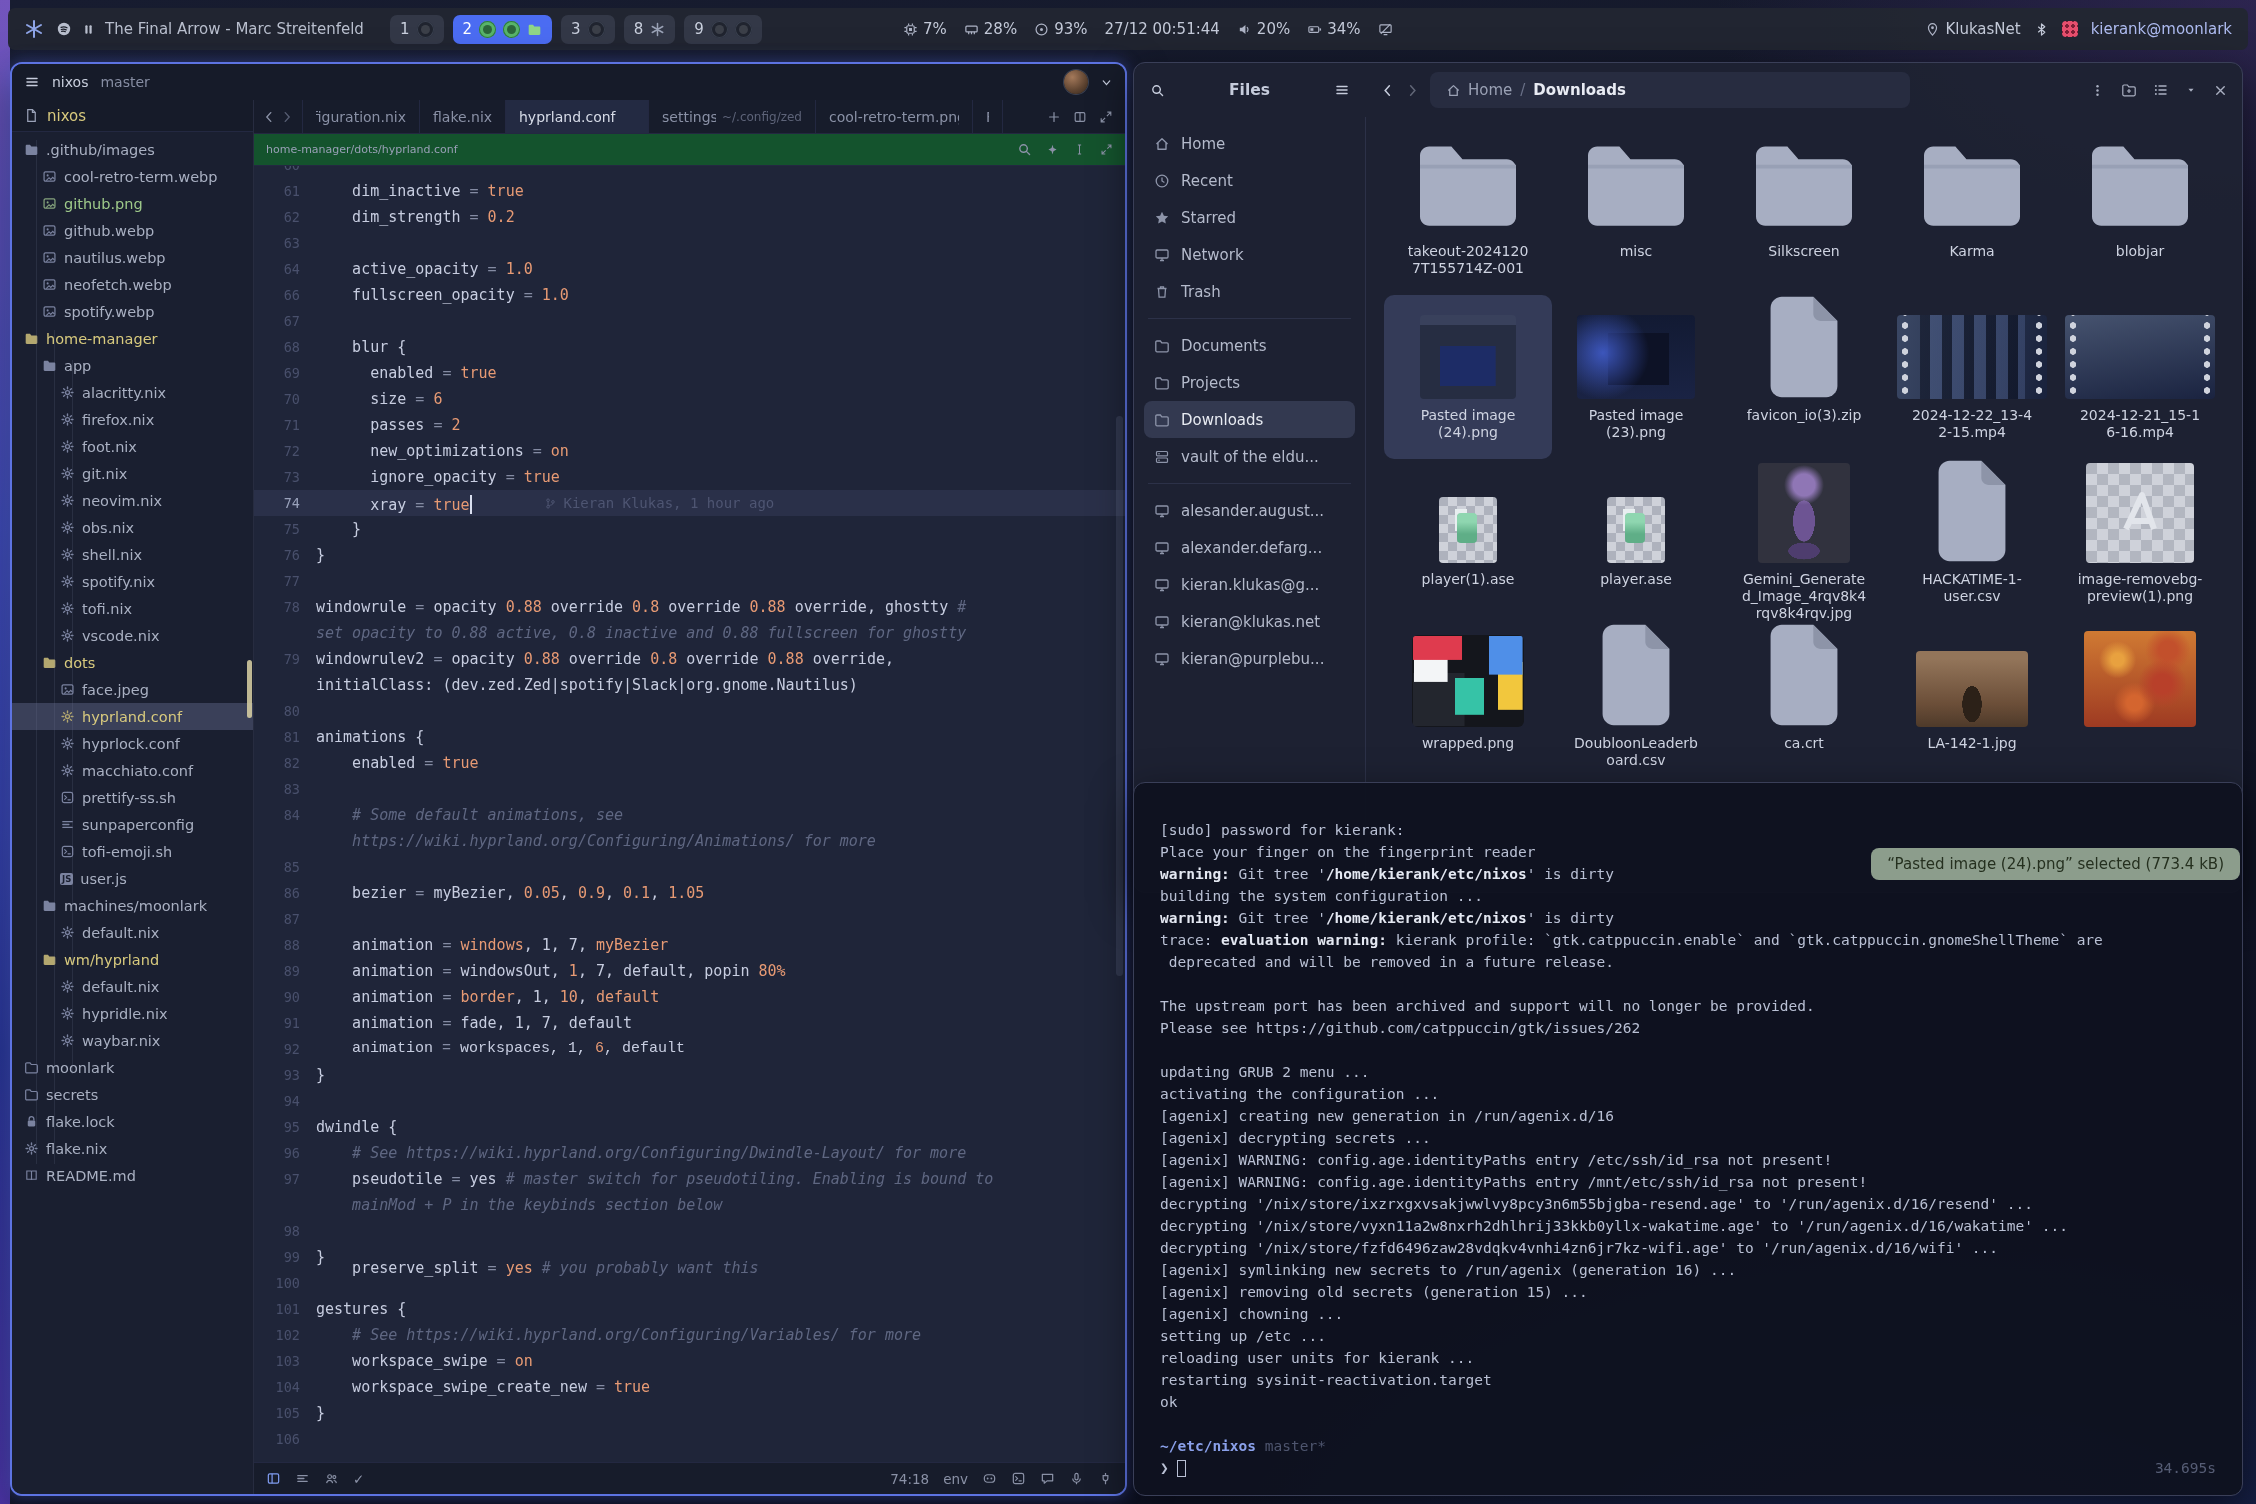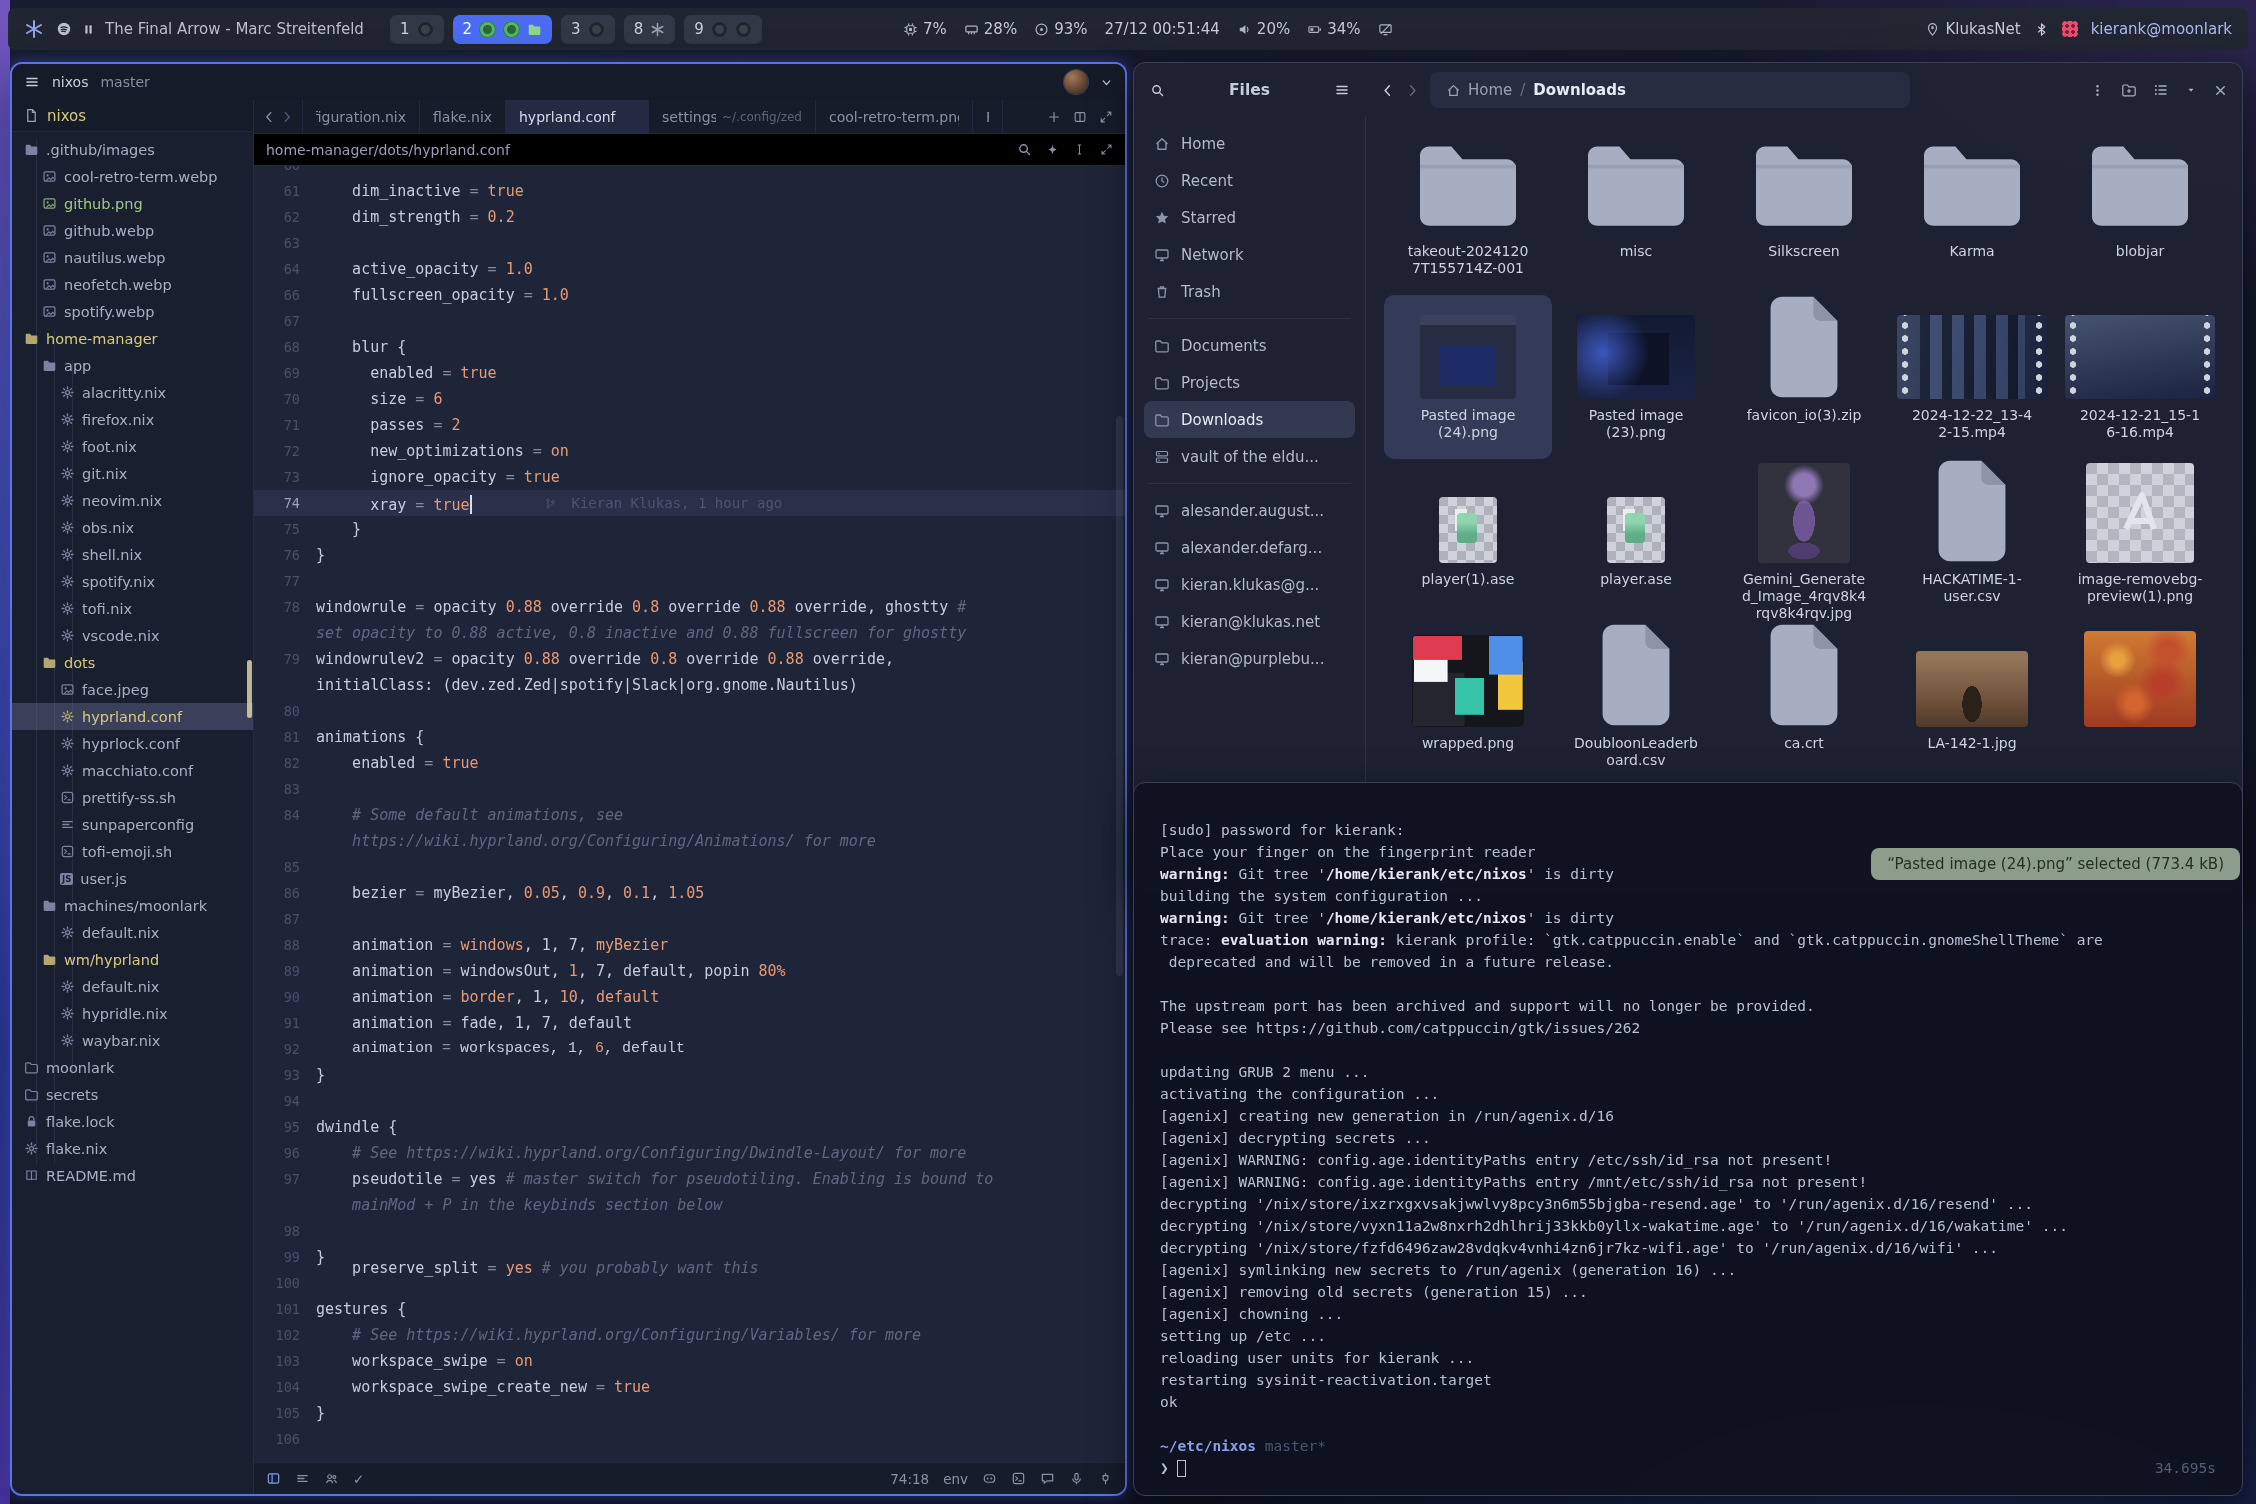--- a/index.html
+++ b/index.html
@@ -69,34 +69,34 @@
   .z-tabs{height:34px;background:#171c2b;display:flex;align-items:stretch;flex:none;border-bottom:1px solid #232841;font-size:14px;color:#8a91a6;}
   .navbtns{display:flex;align-items:center;gap:4px;padding:0 8px;color:#8a91a6;}
   .navbtns .dim{color:#565d72;}
   .tab{display:flex;align-items:center;gap:6px;padding:0 13px;border-right:1px solid #232841;white-space:nowrap;overflow:hidden;}
   .tab.first{border-left:1px solid #232841;}
   .tab .lbl{overflow:hidden;white-space:nowrap;}
   .tab.clipL .lbl{direction:rtl;}
   .tab.active{background:#232a42;color:#d7dce8;}
   .tab .suffix{color:#5d6378;font-size:12px;}
   .tabright{margin-left:auto;display:flex;align-items:center;gap:12px;padding:0 12px;color:#8a91a6;}
-  .z-crumb{height:32px;background:#000000;border-bottom:1px solid #232841;display:flex;align-items:center;
-    padding:0 12px;font-size:14px;color:#99a0b6;flex:none;justify-content:space-between;}
+  .z-crumb{height:32px;background:#14532d;border-bottom:1px solid #232841;display:flex;align-items:center;
+    padding:0 12px;font-size:11px;color:#99a0b6;flex:none;justify-content:space-between;}
   .z-crumb .cr-icons{margin-left:auto;display:flex;gap:14px;color:#8a91a6;}
   .z-code{flex:1;position:relative;background:#1f2539;overflow:hidden;font-family:"DejaVu Sans Mono",monospace;font-size:15px;line-height:26px;}
   .codeinner{margin-top:-14px;}
   .crow{display:flex;height:26px;white-space:pre;}
   .crow.cur{background:#2a3049;}
   .gut{width:62px;flex:none;text-align:right;padding-right:16px;color:#49506c;font-size:13.5px;}
   .crow.cur .gut{color:#9aa2bc;}
   .ctext{flex:1;min-width:0;}
   .c-k{color:#c7cde0;} .c-o{color:#848ba3;} .c-v{color:#e79a74;}
   .c-c{color:#5f6782;font-style:italic;}
   .cursorbar{display:inline-block;width:2px;height:19px;background:#d9deef;vertical-align:text-bottom;}
-  .blame{color:#4e5572;font-size:14px;margin-left:72px;display:inline-flex;gap:15px;align-items:center;font-family:"DejaVu Sans Mono",monospace;}
+  .blame{color:#4e5572;font-size:14px;margin-left:72px;display:inline-flex;gap:7px;align-items:center;font-family:"DejaVu Sans Mono",monospace;}
   .code-scroll{position:absolute;right:2px;top:250px;width:7px;height:560px;border-radius:4px;background:rgba(160,175,220,.14);}
   .z-status{height:32px;background:#171c2b;border-top:1px solid #232841;display:flex;align-items:center;
     padding:0 12px;gap:16px;font-size:13.5px;color:#8a91a6;flex:none;}
   .z-status .lefties{display:flex;gap:14px;align-items:center;}
   .z-status .blue{color:#7f9bef;}
   .z-status .sp{flex:1;}
   .z-status .righties{display:flex;gap:14px;align-items:center;}
 
   
   .files{left:1133px;top:62px;width:1110px;height:831px;background:rgba(30,34,51,.97);

